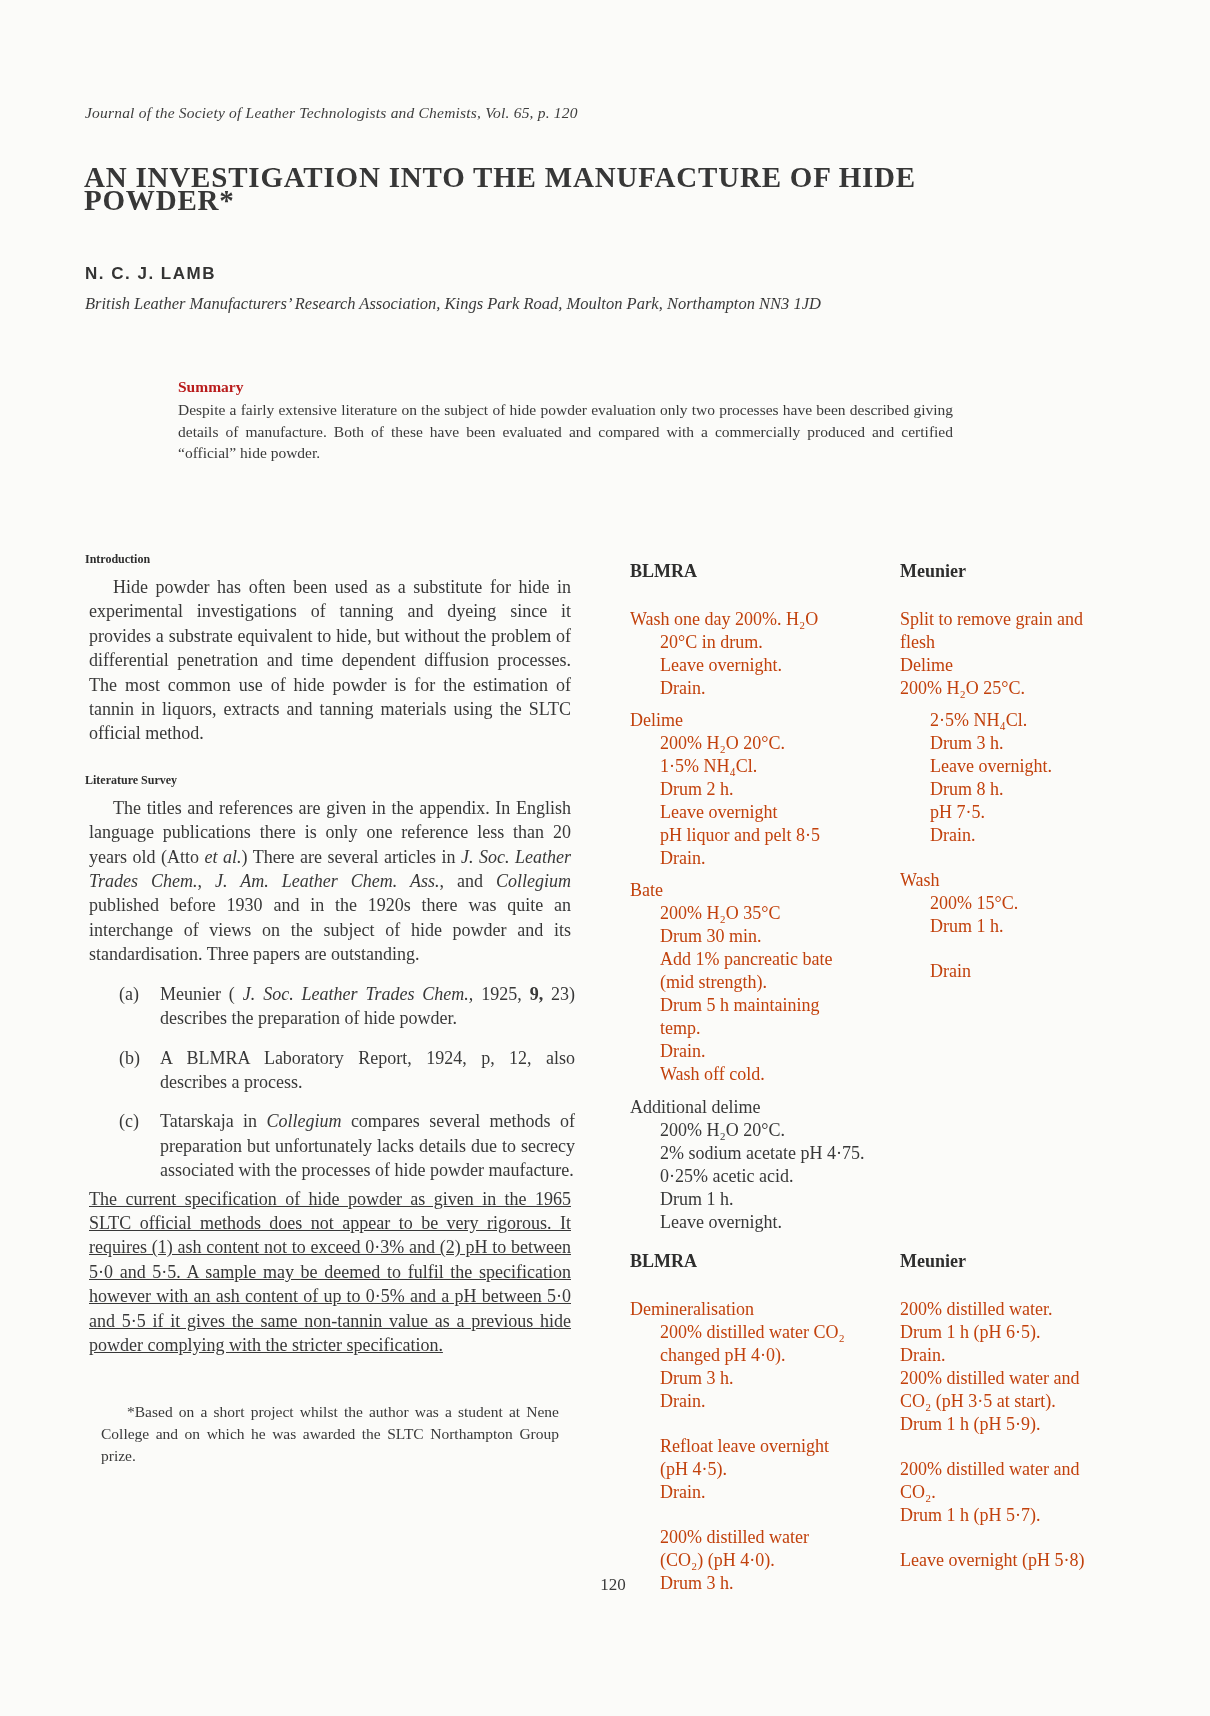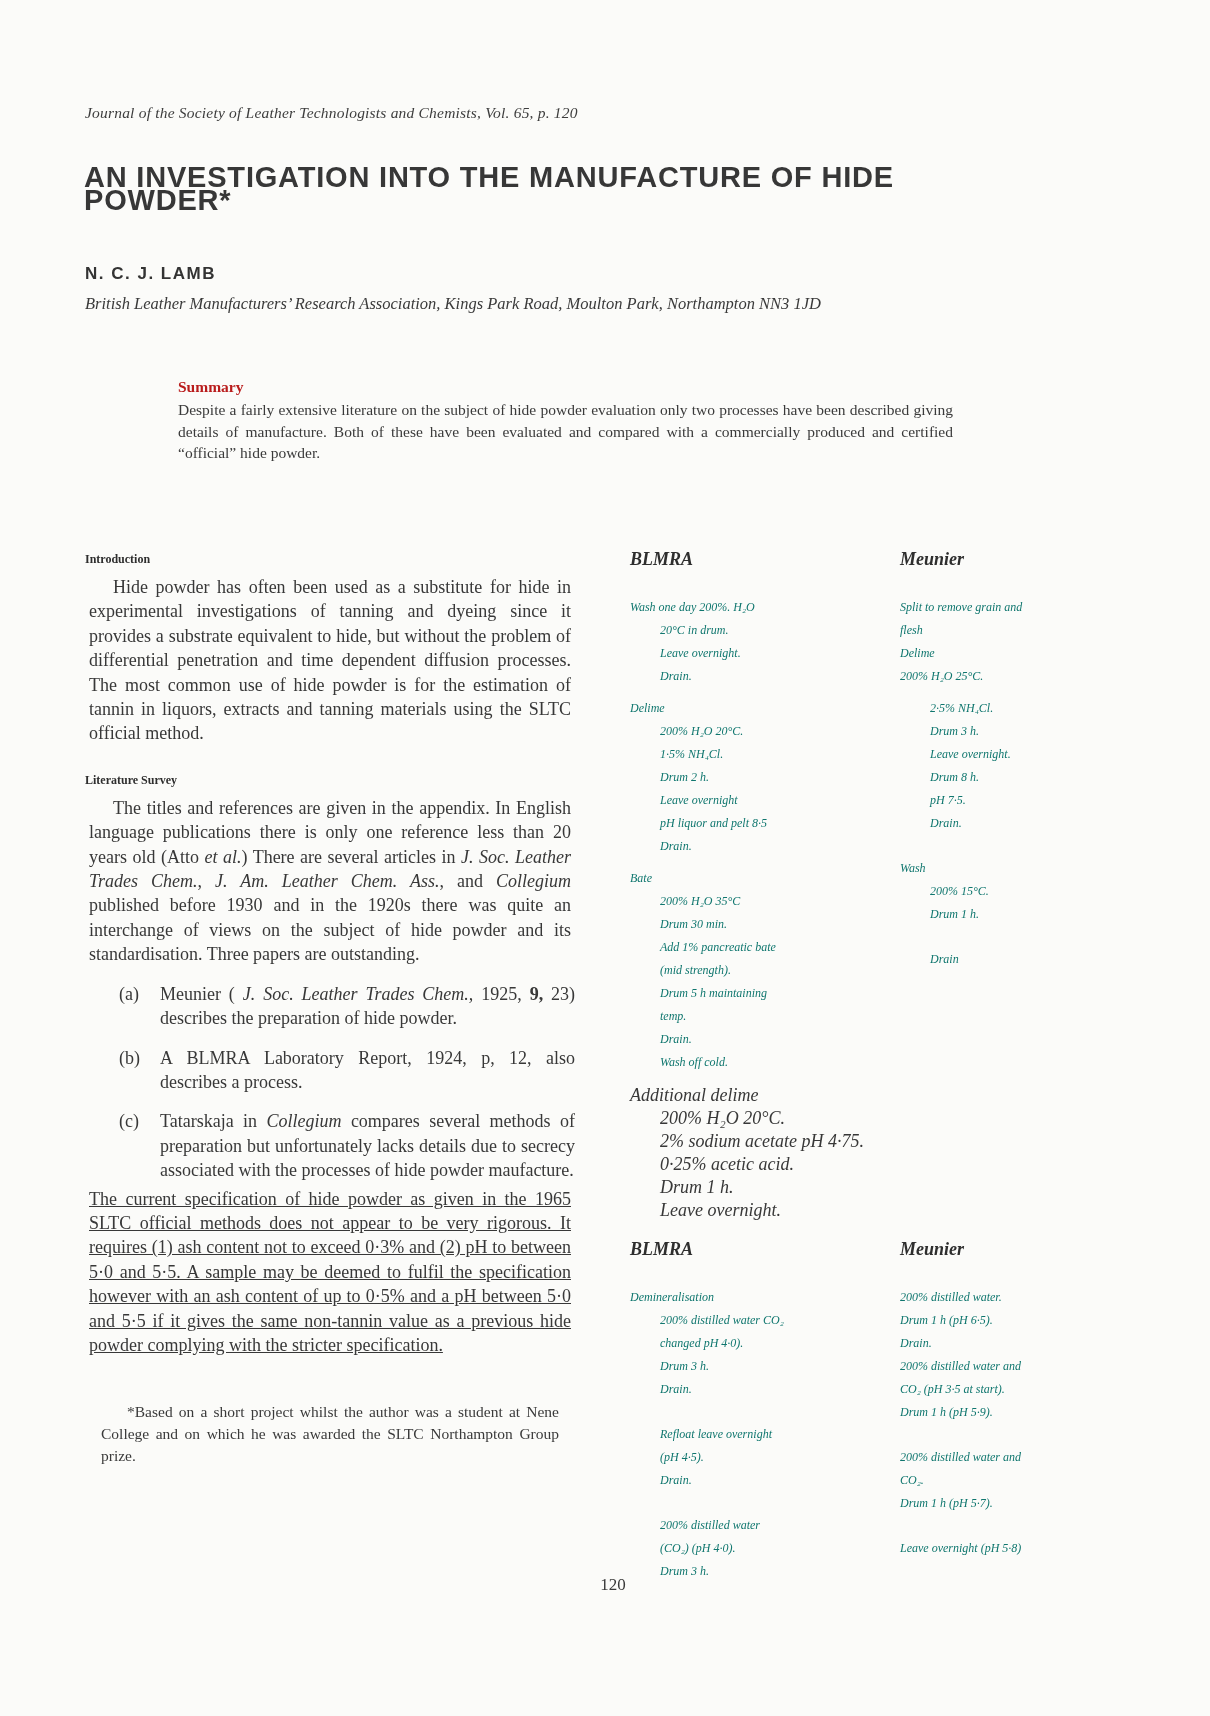--- a/index.html
+++ b/index.html
@@ -13,41 +13,41 @@
   }
   .page { position:absolute; inset:0; }
 
   .journal-line {
     position:absolute; left:85px; top:104px;
     font-style:italic; font-size:15.5px; color:#3d3d3d;
     letter-spacing:0.2px;
   }
   .title {
     position:absolute; left:84px; top:166px;
-    font-family:Liberation Sans, sans-serif;
+    font-family:Liberation Serif, serif;
     font-weight:bold; font-size:29px; line-height:41px;
     color:#373737; letter-spacing:0.8px;
   }
   .author {
     position:absolute; left:85px; top:264px;
     font-family:"Liberation Sans","DejaVu Sans",sans-serif;
     font-weight:bold; font-size:17px; letter-spacing:1.5px; color:#333;
   }
   .affiliation {
     position:absolute; left:85px; top:294px;
     font-style:italic; font-size:16.5px; color:#3a3a3a;
   }
 
   .summary { position:absolute; left:178px; top:378px; width:775px; }
   .summary .head { font-weight:bold; font-size:15.5px; margin-bottom:3px; color:#b91c1c; }
   .summary .body { font-size:15.5px; line-height:21.5px; text-align:justify; color:#3a3a3a; }
 
   .columns { position:absolute; left:85px; top:547px; width:1052px; }
   .left-col { position:absolute; left:0; top:0; width:490px; }
-  .right-area { position:absolute; left:545px; top:0; width:507px;font-style:italic; }
+  .right-area { position:absolute; left:545px; top:12px; width:507px; }
 
   .sec-head { font-weight:bold; font-size:12px; color:#2e2e2e; line-height:24px; }
   .left-col p { margin:4px; font-size:18px; line-height:24.4px; text-align:justify; color:#383838; }
   .p-indent { text-indent:24px; }
   .mt-intro { margin-top:13px; }
   .mt-lit-head { margin-top:22px; }
   .mt-lit-p { margin-top:8px; }
   .mt-spec { margin-top:13px;text-decoration:underline; }
 
   .ref-list { margin-top:6px; }
@@ -60,21 +60,21 @@
   .footnote {
     margin-top:44px; margin-left:16px; width:458px;
     font-size:15.5px; line-height:22px; text-align:justify;
     text-indent:26px; color:#3a3a3a;
   }
 
   .proc-row { display:flex; }
   .proc-col-left  { width:270px; flex:0 0 270px; }
   .proc-col-right { width:237px; flex:0 0 237px; }
   .proc-head { font-weight:bold; font-size:18px; color:#2e2e2e; line-height:24px; margin-bottom:7px; }
-  .proc-lines { font-size:12px; color:#0f766e;margin-top:25px; }
+  .proc-lines { font-size:18px; color:#c2410c;margin-top:25px; }
   .proc-line { line-height:23px; white-space:nowrap; }
   .proc-line.ind { padding-left:30px; }
   .proc-line.gap1 { margin-top:9px; }
   .proc-line.gap2 { margin-top:22px; }
   .additional-block { margin-top:10px; font-size:18px; color:#383838; }
   .table2 { margin-top:15px; }
 
   .page-number {
     position:absolute; left:16px; right:0; top:1575px;
     text-align:center; font-size:17px; color:#3a3a3a;

